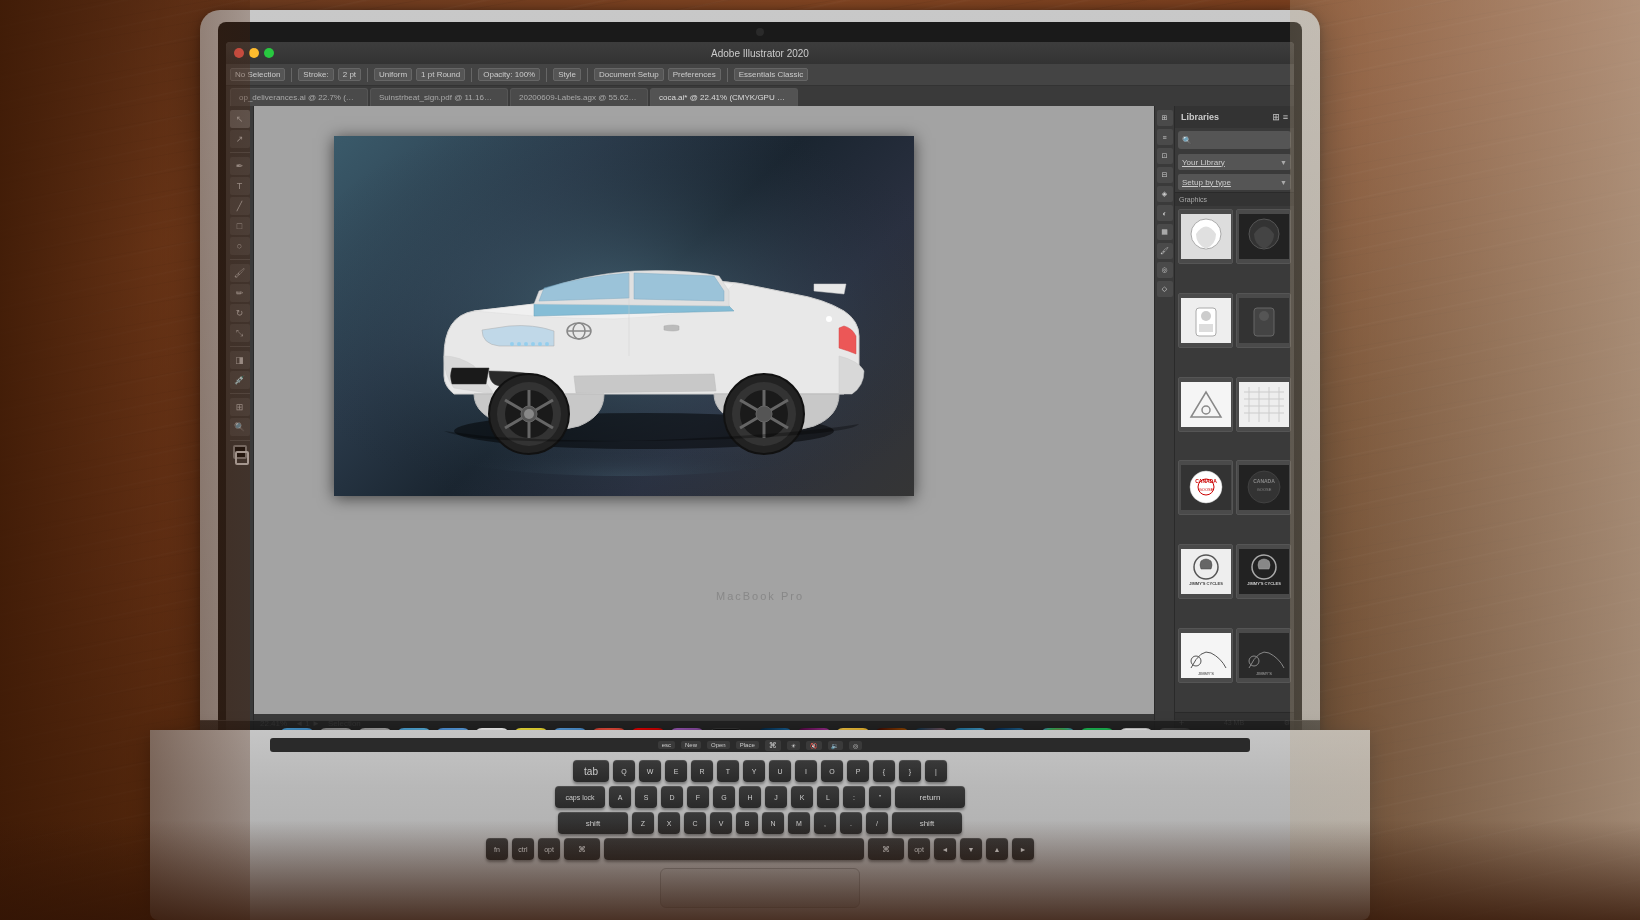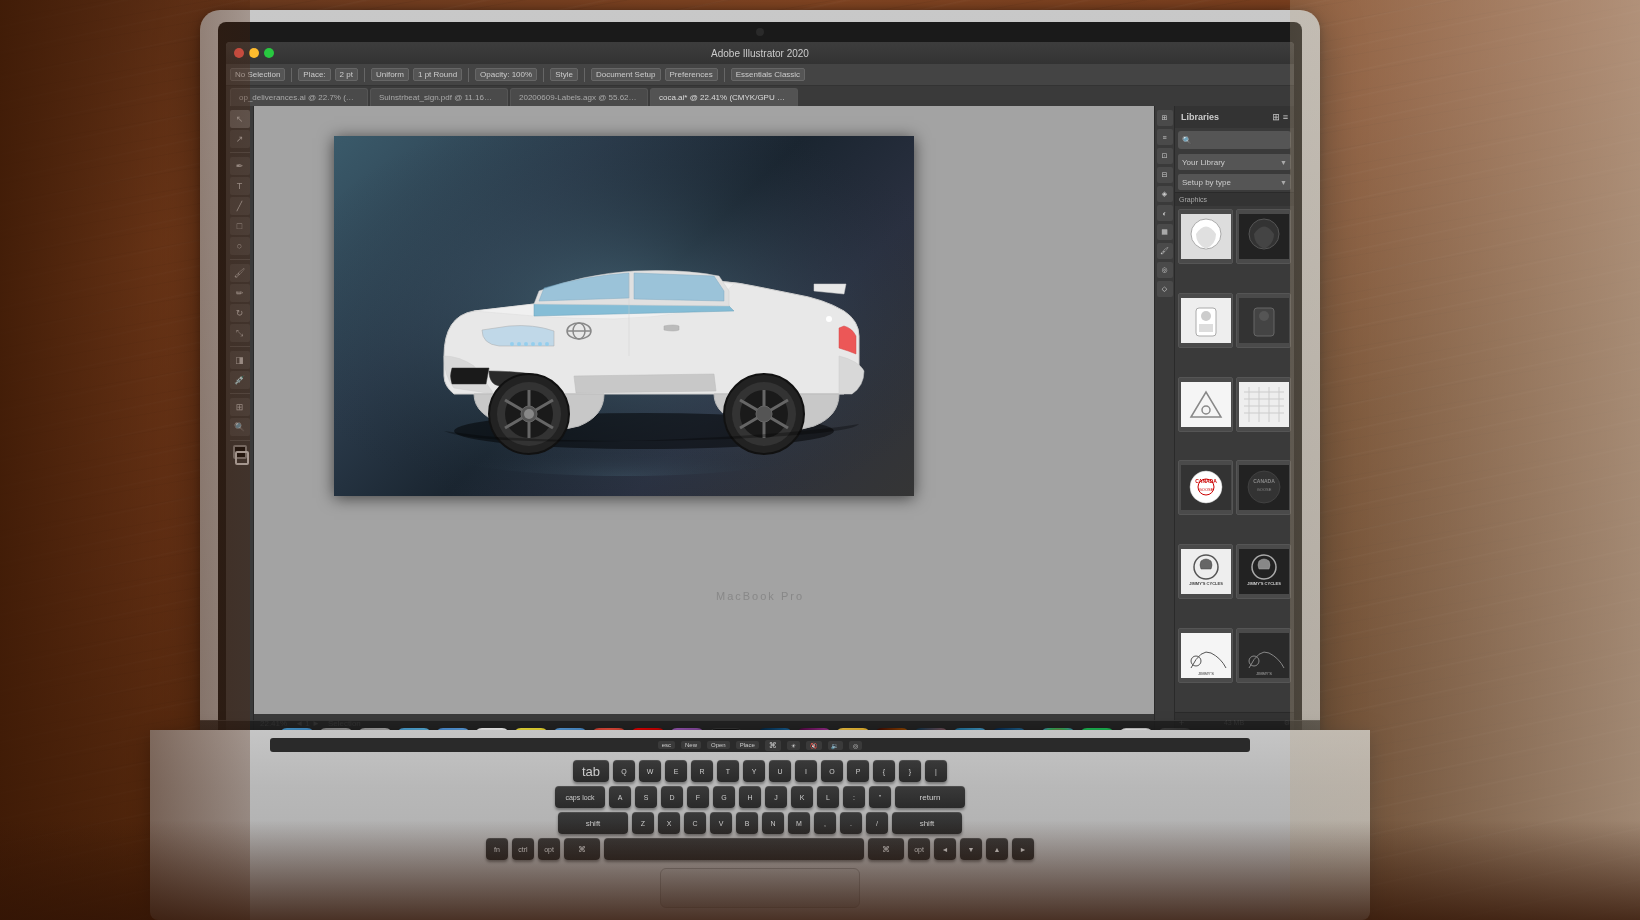--- a/index.html
+++ b/index.html
@@ -347,20 +347,21 @@
       border-radius: 2px;
       display: flex;
       align-items: center;
       padding: 0 4px;
       justify-content: space-between;
     }
 
     .panel-dropdown-text {
       color: #ccc;
       font-size: 8px;
+      text-decoration: underline;
     }
 
     .library-grid {
       flex: 1;
       padding: 3px;
       display: grid;
       grid-template-columns: 1fr 1fr;
       gap: 3px;
       overflow-y: auto;
     }
@@ -665,21 +666,21 @@
               <div class="traffic-light tl-yellow"></div>
               <div class="traffic-light tl-green"></div>
             </div>
             <span class="title-bar-title">Adobe Illustrator 2020</span>
           </div>
 
 
           <div class="toolbar">
             <span class="toolbar-btn">No Selection</span>
             <div class="toolbar-separator"></div>
-            <span class="toolbar-btn">Place:</span>
+            <span class="toolbar-btn">Stroke:</span>
             <span class="toolbar-btn">2 pt</span>
             <div class="toolbar-separator"></div>
             <span class="toolbar-btn">Uniform</span>
             <span class="toolbar-btn">1 pt Round</span>
             <div class="toolbar-separator"></div>
             <span class="toolbar-btn">Opacity: 100%</span>
             <div class="toolbar-separator"></div>
             <span class="toolbar-btn">Style</span>
             <div class="toolbar-separator"></div>
             <span class="toolbar-btn">Document Setup</span>
@@ -1073,21 +1074,21 @@
         <span class="touch-bar-btn">☀</span>
         <span class="touch-bar-btn">🔇</span>
         <span class="touch-bar-btn">🔉</span>
         <span class="touch-bar-btn">◎</span>
       </div>
 
       <div class="keyboard">
 
 
         <div class="key-row">
-          <div class="key wide" style="font-size:13px">tab</div>
+          <div class="key wide" style="font-size:10px">tab</div>
           <div class="key">Q</div>
           <div class="key">W</div>
           <div class="key">E</div>
           <div class="key">R</div>
           <div class="key">T</div>
           <div class="key">Y</div>
           <div class="key">U</div>
           <div class="key">I</div>
           <div class="key">O</div>
           <div class="key">P</div>

